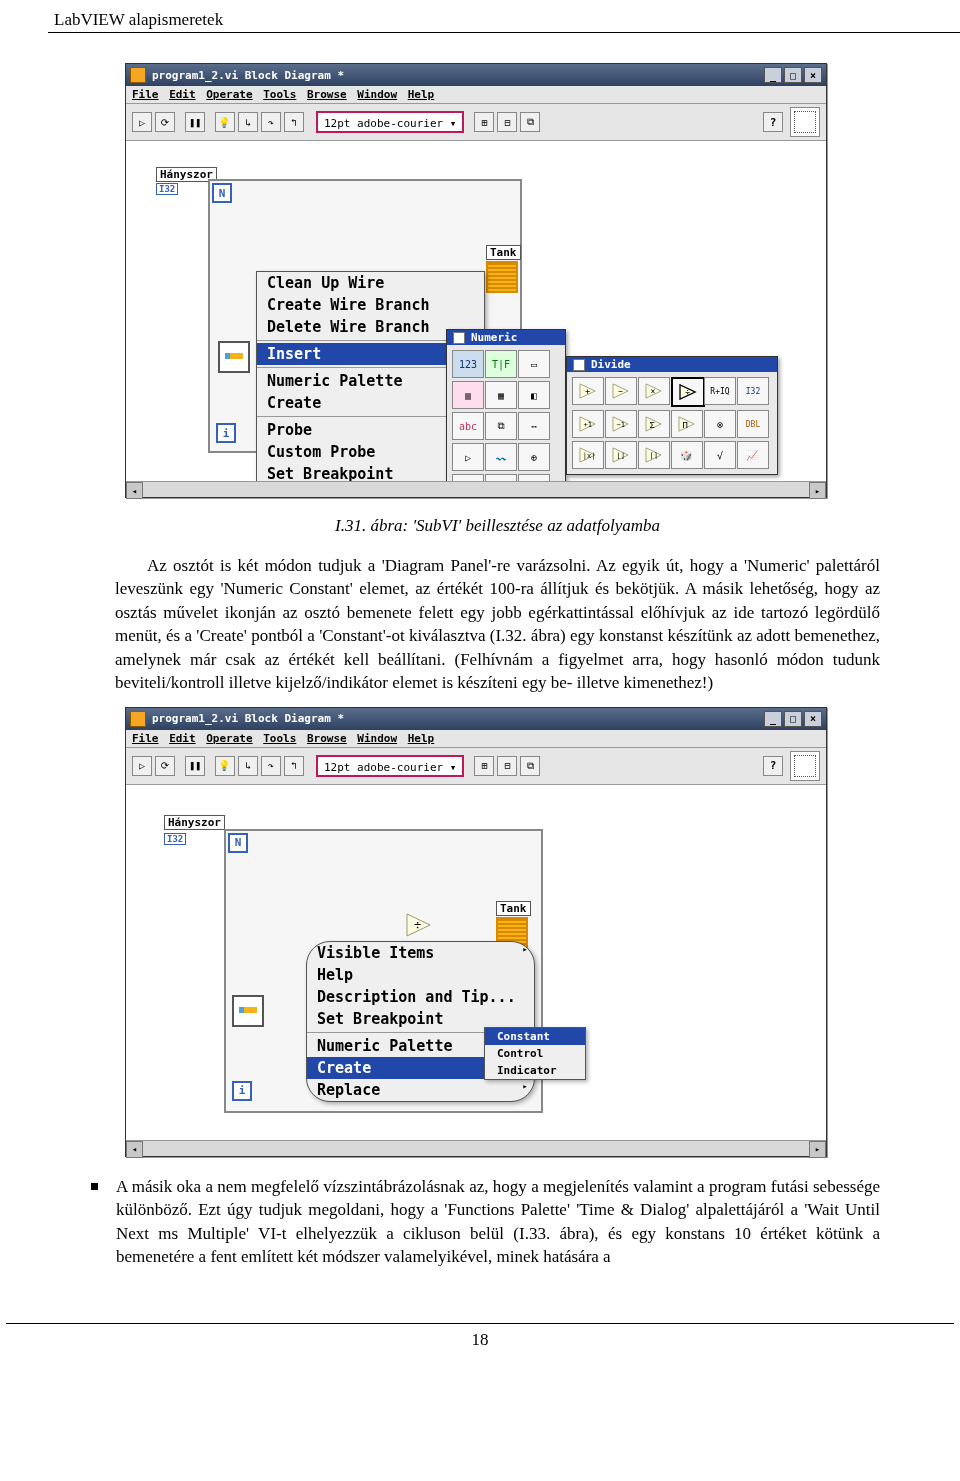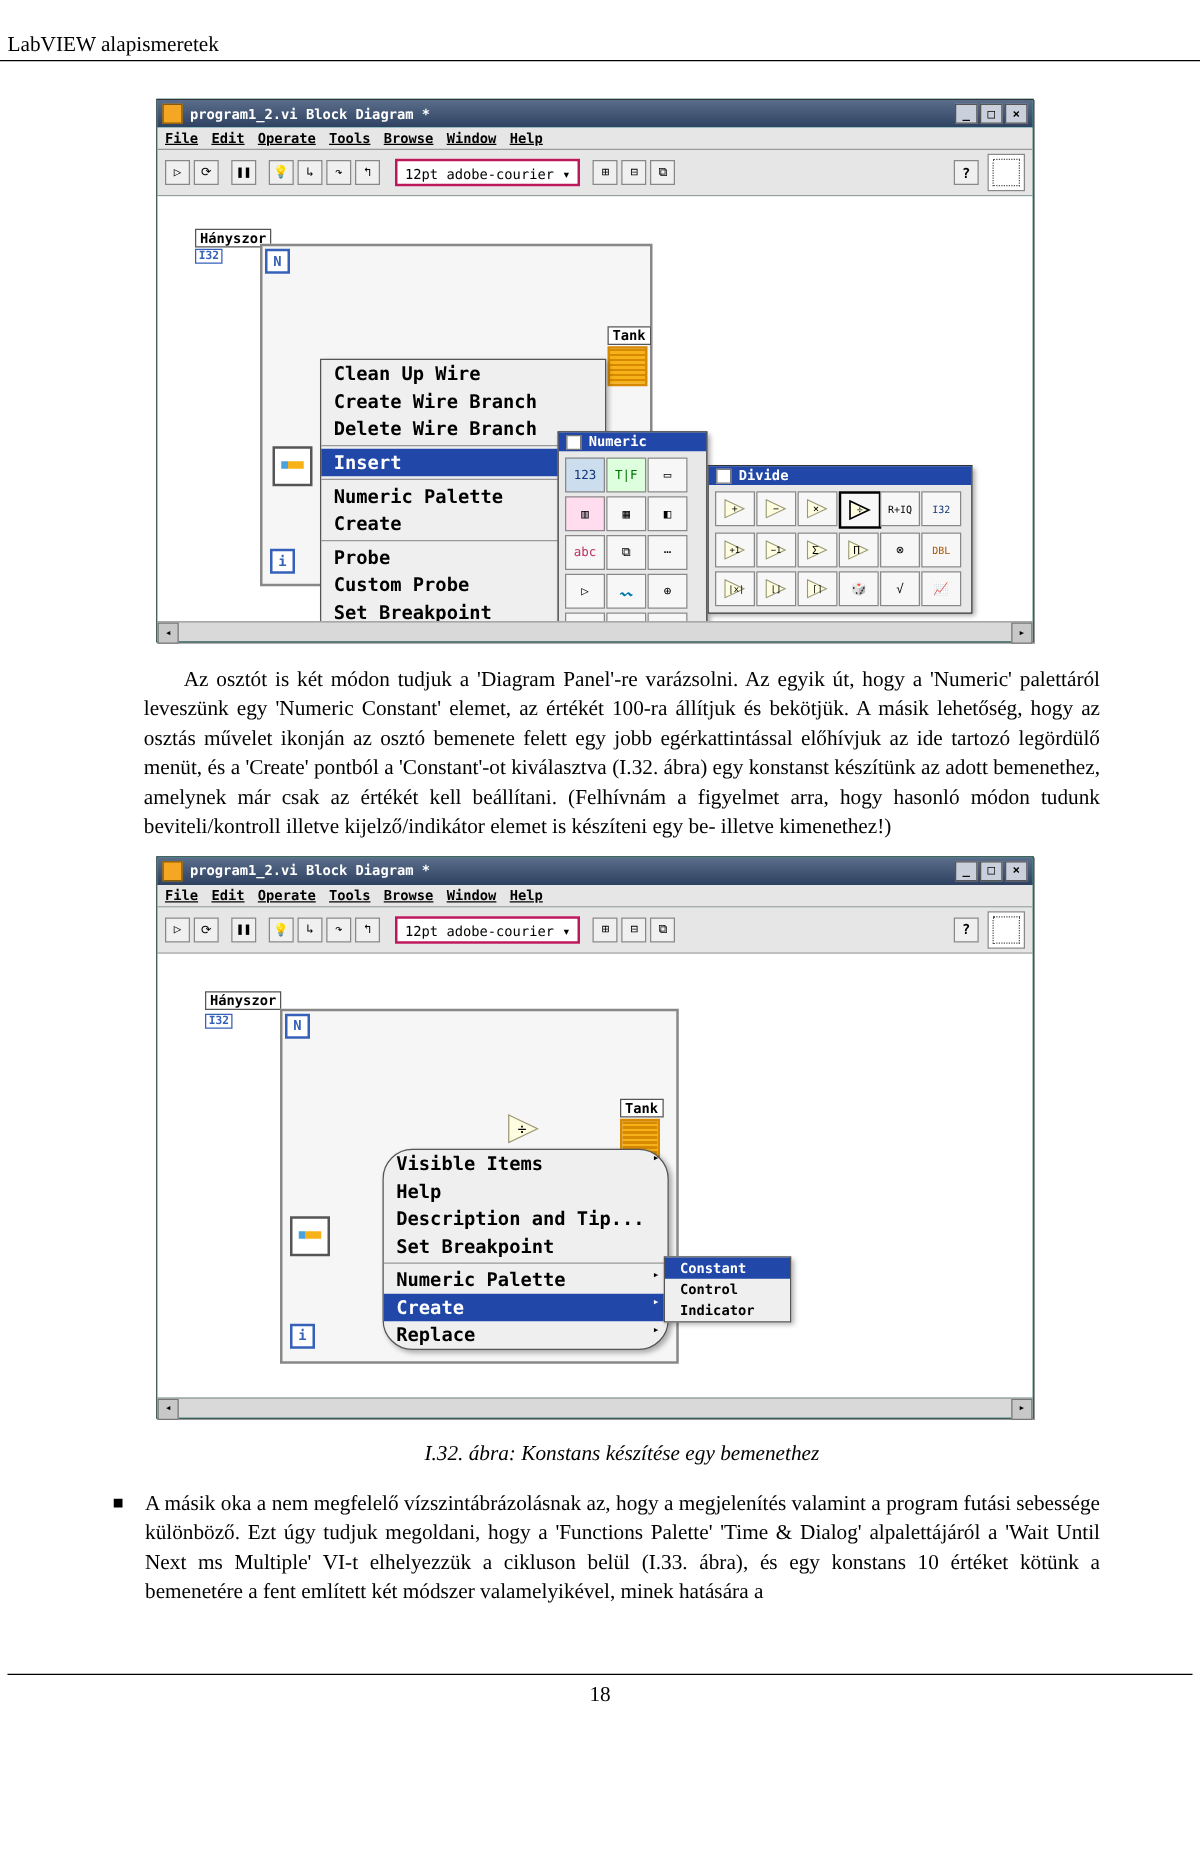--- a/index.html
+++ b/index.html
@@ -5,23 +5,24 @@
   body {
     margin: 0;
     padding: 0;
     font-family: Georgia, 'Times New Roman', serif;
     background: #fff;
     color: #000;
     width: 960px;
   }
   .page-header {
     font-size: 17px;
-    padding: 26px 6px 2px 6px;
+    padding: 10px 6px 2px 6px;
     border-bottom: 1.5px solid #000;
     margin-bottom: 30px;
+    margin-left: 48px;
   }
   .content {
     padding: 0 80px 20px 115px;
   }
   .screenshot-wrap {
     margin: 0 0 18px 0;
   }
   .fig-caption {
     font-style: italic;
     text-align: center;
@@ -300,21 +301,20 @@
   
   .create-sub {
     position: absolute;
     background: #efefef;
     border: 1px solid #555;
     box-shadow: 2px 2px 4px rgba(0,0,0,.3);
     font-family: 'Lucida Console', monospace;
     font-size: 11px;
     font-weight: bold;
     min-width: 100px;
-    margin-left: 47px;
   }
   .create-sub .item { padding: 2px 12px; }
   .create-sub .item.hl { background: #2148a8; color: #fff; }
 </style>
 </head>
 <body>
 
 <div class="page-header">LabVIEW alapismeretek</div>
 
 <div class="content">
@@ -495,20 +495,21 @@
         </div>
 
       </div>
       <div class="lv-scroll-h">
         <div class="sb-btn left">◂</div>
         <div class="sb-btn right">▸</div>
       </div>
     </div>
   </div>
 
+  <div class="fig-caption">I.31. ábra: 'SubVI' beillesztése az adatfolyamba</div>
 
   <p class="para" style="text-indent:32px;">Az osztót is két módon tudjuk a 'Diagram Panel'-re varázsolni. Az egyik út, hogy a 'Numeric' palettáról leveszünk egy 'Numeric Constant' elemet, az értékét 100-ra állítjuk és bekötjük. A másik lehetőség, hogy az osztás művelet ikonján az osztó bemenete felett egy jobb egérkattintással előhívjuk az ide tartozó legördülő menüt, és a 'Create' pontból a 'Constant'-ot kiválasztva (I.32. ábra) egy konstanst készítünk az adott bemenethez, amelynek már csak az értékét kell beállítani. (Felhívnám a figyelmet arra, hogy hasonló módon tudunk beviteli/kontroll illetve kijelző/indikátor elemet is készíteni egy be- illetve kimenethez!)</p>
 
   <div class="screenshot-wrap">
     <div class="lv-window">
       <div class="lv-titlebar">
         <div class="lv-icon"></div>
         <div class="title-text">program1_2.vi Block Diagram *</div>
         <div class="win-btns">
           <div class="win-btn">_</div>
@@ -580,21 +581,20 @@
           <div class="item">Indicator</div>
         </div>
       </div>
       <div class="lv-scroll-h">
         <div class="sb-btn left">◂</div>
         <div class="sb-btn right">▸</div>
       </div>
     </div>
   </div>
 
-  <div class="fig-caption">I.32. ábra: Konstans készítése egy bemenethez</div>
 
   <div class="bullet-row">
     <div class="bullet-dot"></div>
     <p class="para" style="margin:0;">A másik oka a nem megfelelő vízszintábrázolásnak az, hogy a megjelenítés valamint a program futási sebessége különböző. Ezt úgy tudjuk megoldani, hogy a 'Functions Palette' 'Time &amp; Dialog' alpalettájáról a 'Wait Until Next ms Multiple' VI-t elhelyezzük a cikluson belül (I.33. ábra), és egy konstans 10 értéket kötünk a bemenetére a fent említett két módszer valamelyikével,  minek hatására a</p>
   </div>
 
 </div>
 
 <div class="page-footer">18</div>
 

